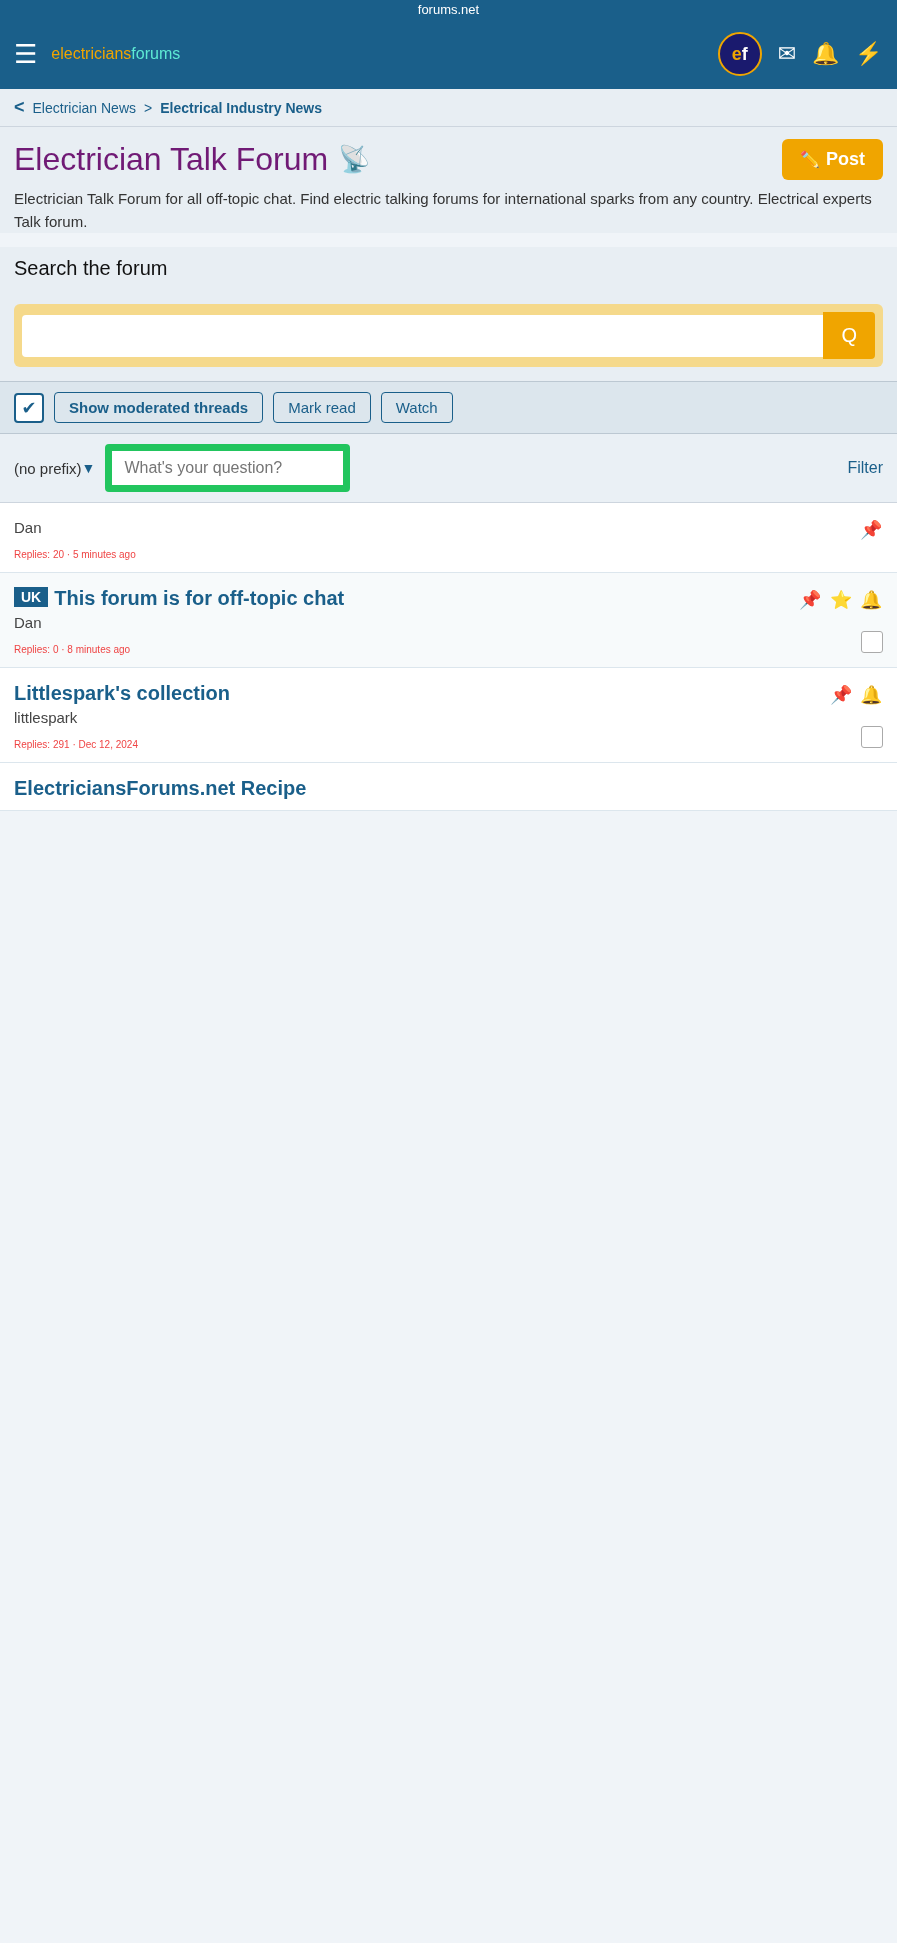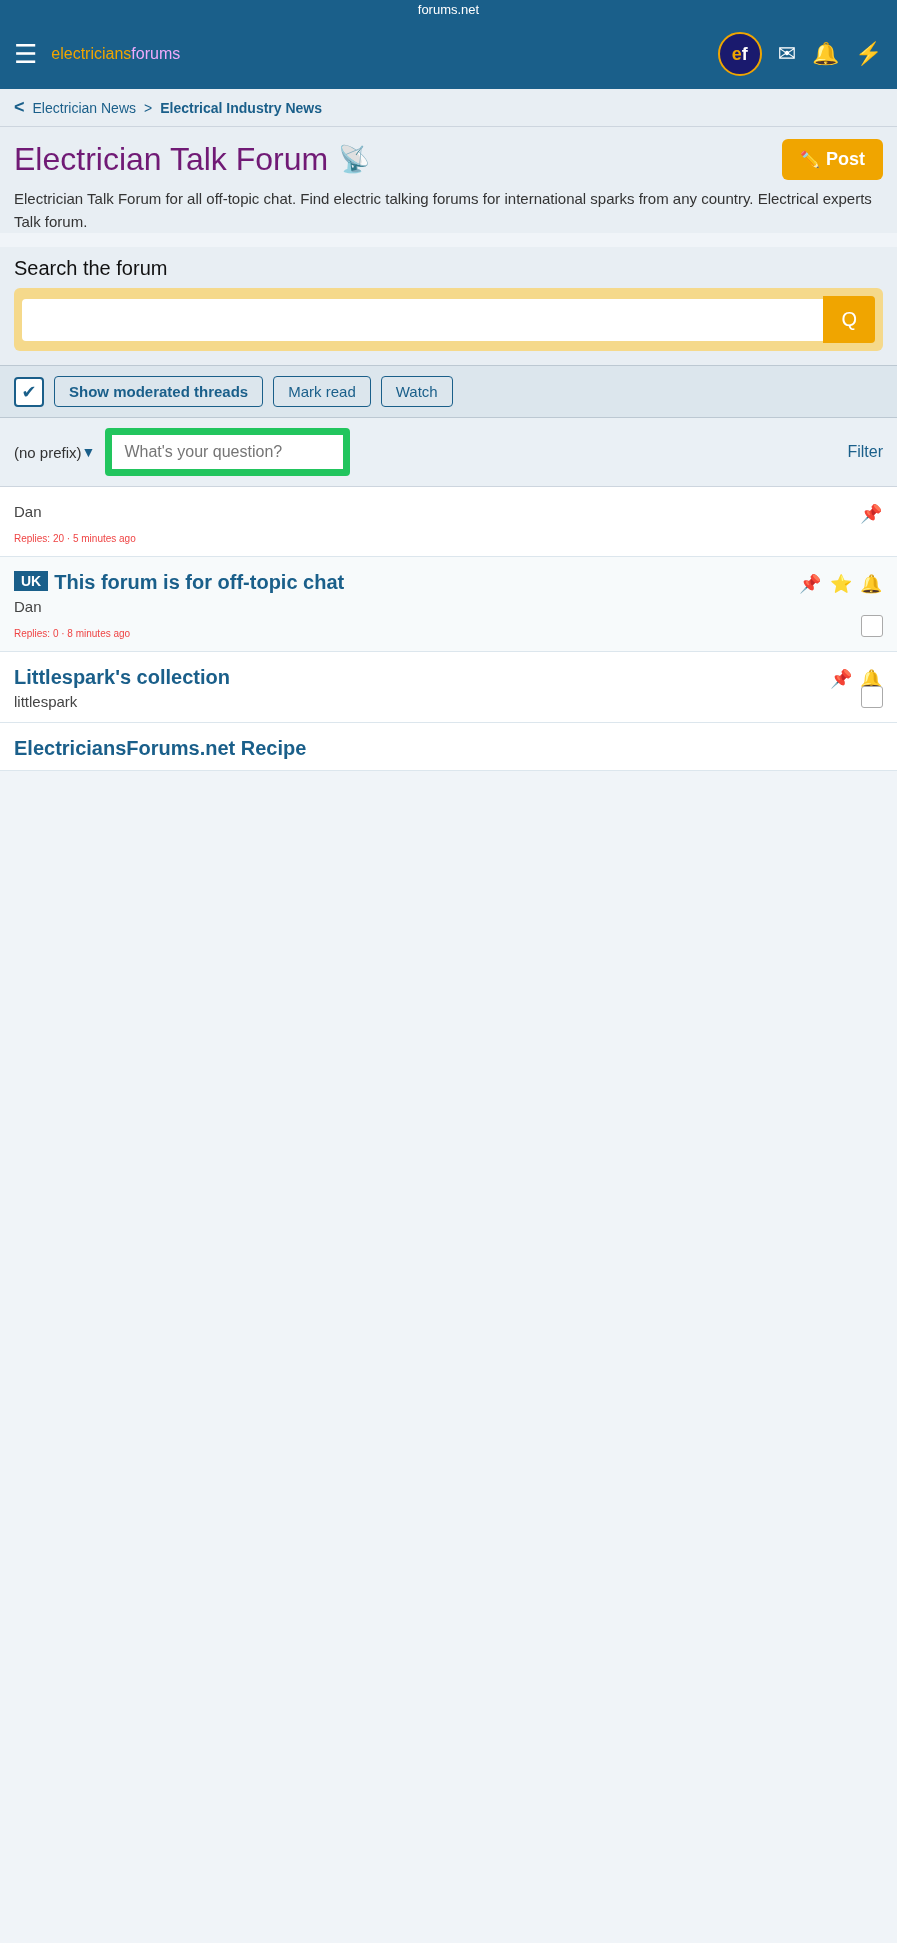--- a/index.html
+++ b/index.html
@@ -25,21 +25,21 @@
       color: white;
       font-size: 26px;
       margin-right: 14px;
       cursor: pointer;
       line-height: 1;
     }
     .logo-electricians {
       color: #f0a500;
     }
     .logo-forums {
-      color: #f0abfc;
+      color: #5eead4;
     }
     .top-bar-icons {
       position: absolute;
       right: 14px;
       display: flex;
       align-items: center;
       gap: 16px;
     }
     .ef-badge {
       width: 44px;
@@ -132,21 +132,21 @@
     }
 
     
     .search-section {
       background: #e8eef3;
       padding: 10px 14px 14px;
     }
     .search-label {
       font-size: 20px;
       color: #111;
-      margin-bottom: 8px;
+      margin-bottom: 24px;
       font-weight: 500;
     }
     .search-box-wrap {
       background: #f5d98b;
       border-radius: 6px;
       padding: 8px;
       display: flex;
       align-items: center;
       gap: 0;
     }
@@ -430,20 +430,25 @@
     <div class="thread-checkbox"></div>
   </div>
 
   <div class="thread-item">
     <div style="display:flex;align-items:flex-start;margin-bottom:4px;">
       <div style="flex:1;padding-right:80px;">
         <a class="thread-title-link">Littlespark's collection</a>
       </div>
     </div>
     <div class="thread-author">littlespark</div>
+    <div class="thread-meta">
+      <span>Replies: 291</span>
+      <span> · </span>
+      <span>Dec 12, 2024</span>
+    </div>
     <div class="thread-icons">
       <span class="pin-icon">📌</span>
       <span class="bell-icon">🔔</span>
     </div>
     <div class="thread-checkbox"></div>
   </div>
 
   <div class="partial-thread">
     <a class="thread-title-link">ElectriciansForums.net Recipe</a>
   </div>

